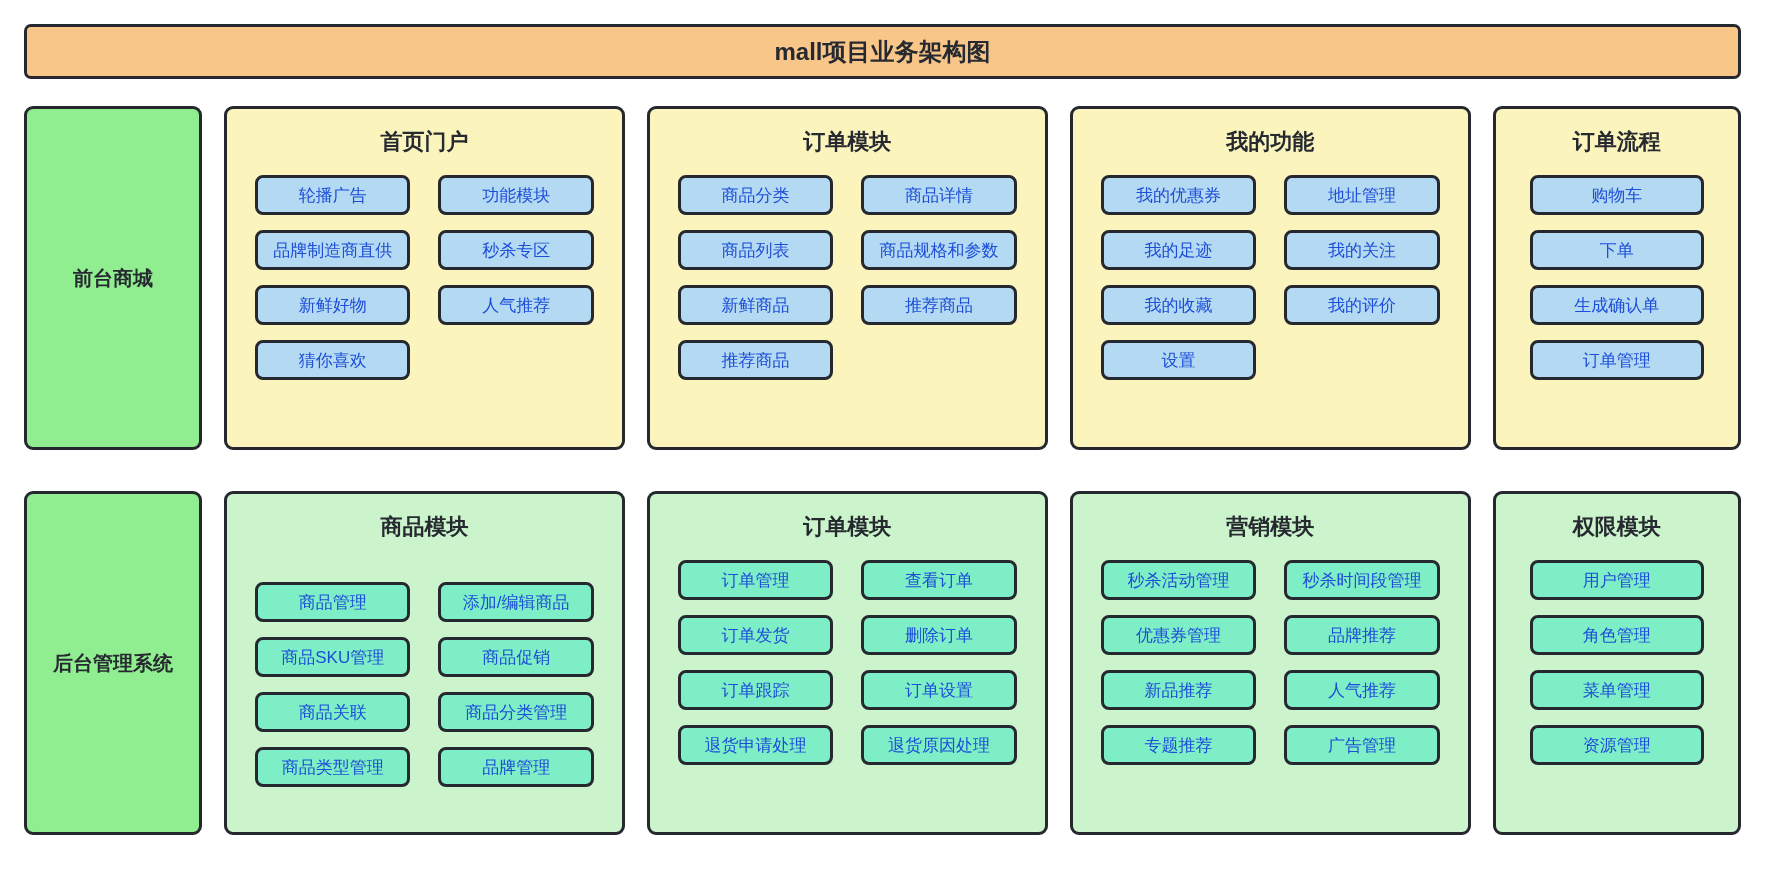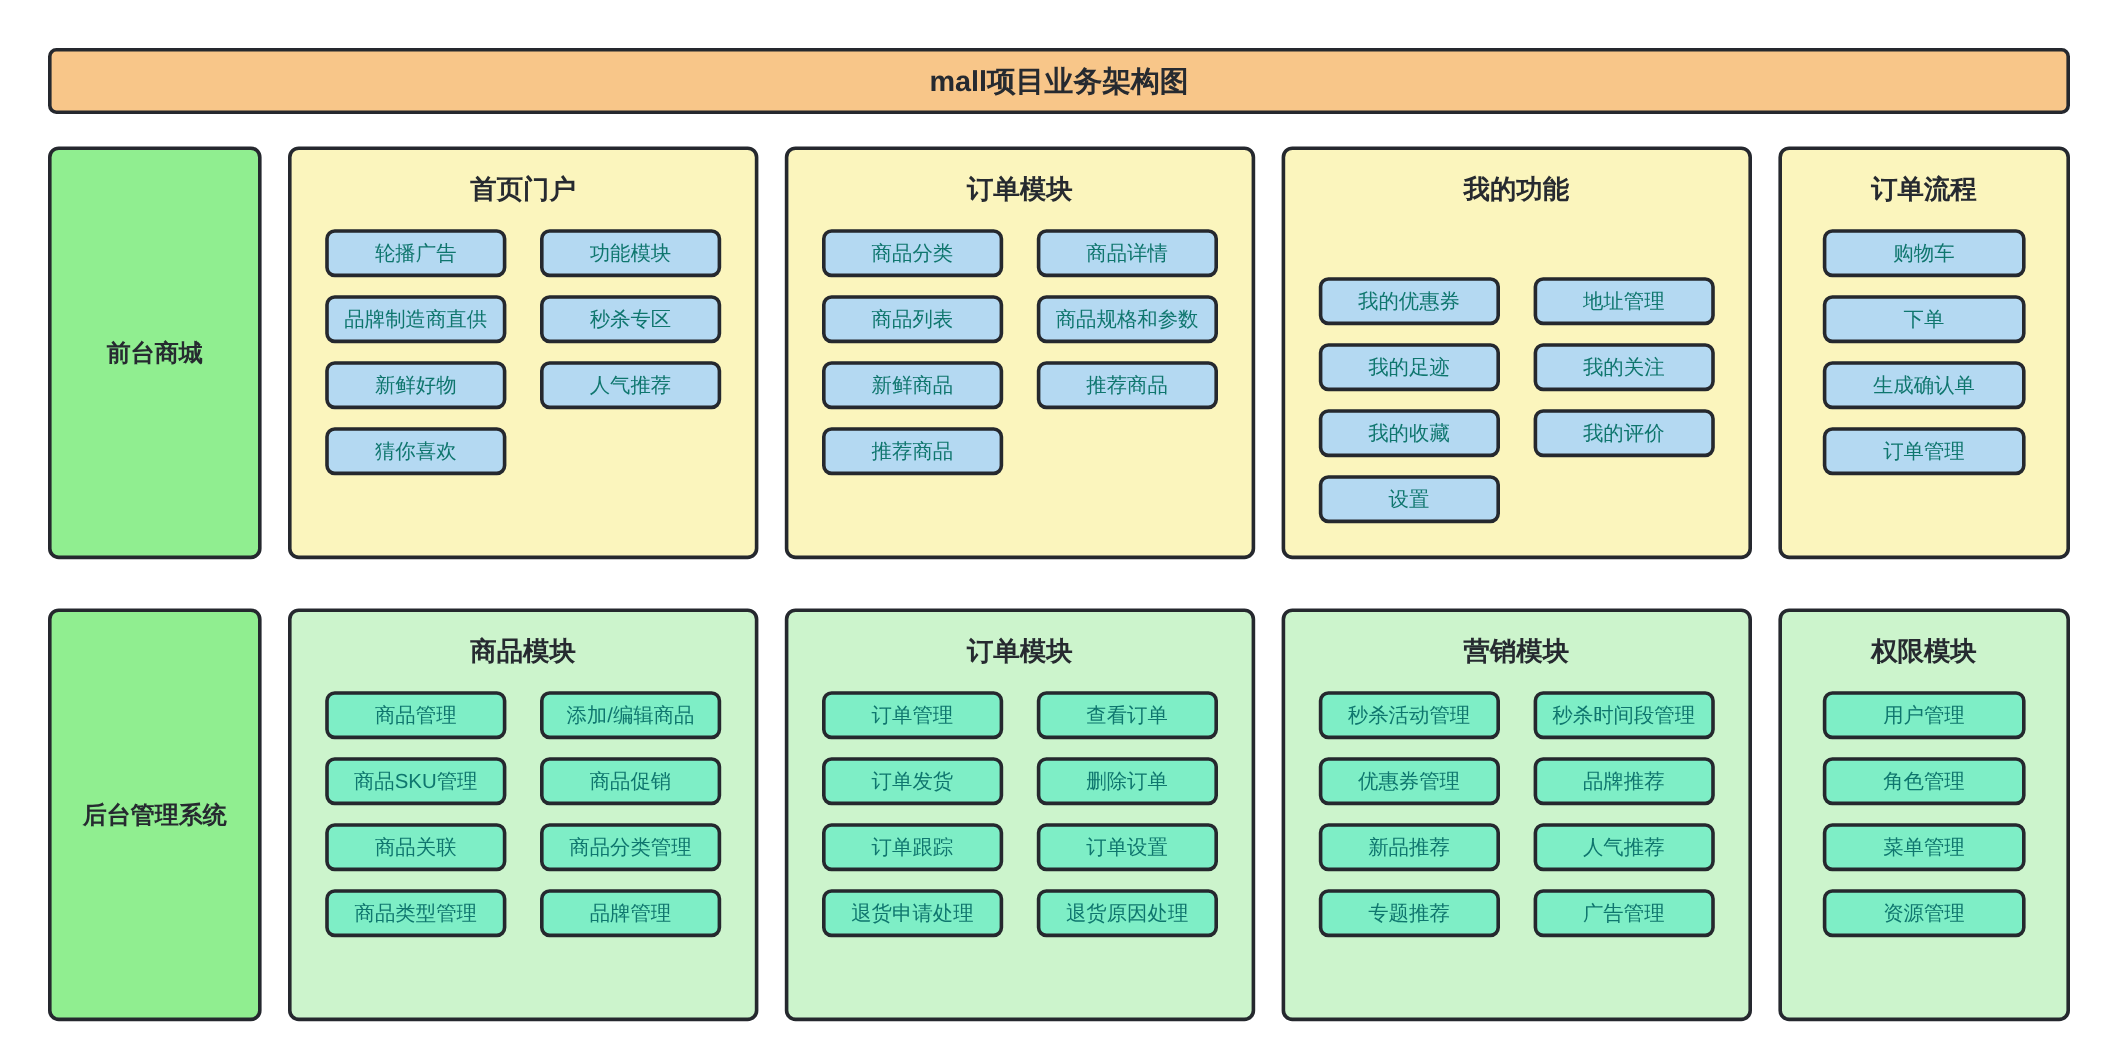--- a/index.html
+++ b/index.html
@@ -1,21 +1,21 @@
 <!DOCTYPE html>
 <html style="--banner-bg: #F8C689; --label-bg: #90EE90; --front-bg: #FBF5BD; --front-node-bg: #B4D9F2; --back-bg: #CCF4CC; --back-node-bg: #7EEEC6; --border: #25282E;"><head>
 <meta charset="utf-8">
 <style>
   * { margin: 0; padding: 0; box-sizing: border-box; }
   html, body { width: 1765px; height: 882px; background: #ffffff; overflow: hidden; }
   body {
     font-family: "Liberation Sans", "DejaVu Sans", sans-serif;
     color: #262a30;
   }
-  .canvas { width: 1765px; height: 850px; padding: 40px; }
+  .canvas { width: 1765px; height: 850px; padding: 24px; }
 
   .banner {
     height: 55px;
     background: var(--banner-bg, #F8C689);
     border: 3px solid var(--border, #25282E);
     border-radius: 7px;
     display: flex; align-items: center; justify-content: center;
     font-size: 24px; font-weight: bold;
     margin-bottom: 27px;
   }
@@ -58,21 +58,21 @@
   }
   .btn-grid.cols-2 { grid-template-columns: 1fr 1fr; }
   .btn-grid.cols-1 { grid-template-columns: 1fr; padding: 0 6px; }
 
   .node {
     height: 40px;
     border: 3px solid var(--border, #25282E);
     border-radius: 8px;
     display: flex; align-items: center; justify-content: center;
     font-size: 17px;
-    color: #0f766e;
+    color: #1d4ed8;
     white-space: nowrap;
     overflow: hidden;
   }
   .front .node { background: var(--front-node-bg, #B4D9F2); }
   .back  .node { background: var(--back-node-bg, #7EEEC6); }
 </style>
 </head>
 <body>
 
 <div class="canvas">
@@ -101,21 +101,21 @@
           <div class="btn-grid cols-2">
             <div class="node">商品分类</div>
             <div class="node">商品详情</div>
             <div class="node">商品列表</div>
             <div class="node">商品规格和参数</div>
             <div class="node">新鲜商品</div>
             <div class="node">推荐商品</div>
             <div class="node">推荐商品</div>
           </div>
         </div>
-        <div class="section front" style="flex: 400 1 0px; gap: 40px;">
+        <div class="section front" style="flex: 400 1 0px;">
           <div class="section-title">我的功能</div>
           <div class="btn-grid cols-2">
             <div class="node">我的优惠券</div>
             <div class="node">地址管理</div>
             <div class="node">我的足迹</div>
             <div class="node">我的关注</div>
             <div class="node">我的收藏</div>
             <div class="node">我的评价</div>
             <div class="node">设置</div>
           </div>
@@ -127,21 +127,21 @@
             <div class="node">下单</div>
             <div class="node">生成确认单</div>
             <div class="node">订单管理</div>
           </div>
         </div>
       </div>
       <div class="row">
         <div class="row-label">
           <span>后台管理系统</span>
         </div>
-        <div class="section back" style="flex: 400 1 0px;">
+        <div class="section back" style="flex: 400 1 0px; gap: 22px;">
           <div class="section-title">商品模块</div>
           <div class="btn-grid cols-2">
             <div class="node">商品管理</div>
             <div class="node">添加/编辑商品</div>
             <div class="node">商品SKU管理</div>
             <div class="node">商品促销</div>
             <div class="node">商品关联</div>
             <div class="node">商品分类管理</div>
             <div class="node">商品类型管理</div>
             <div class="node">品牌管理</div>

